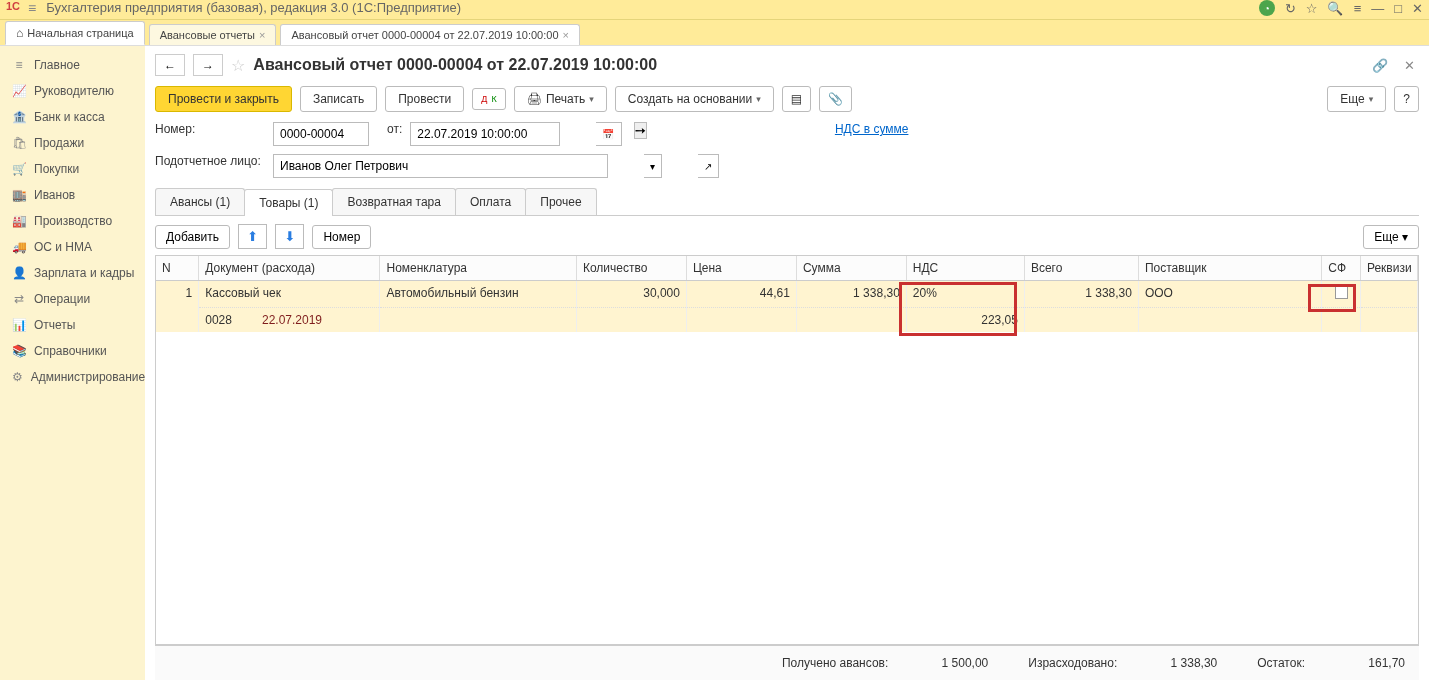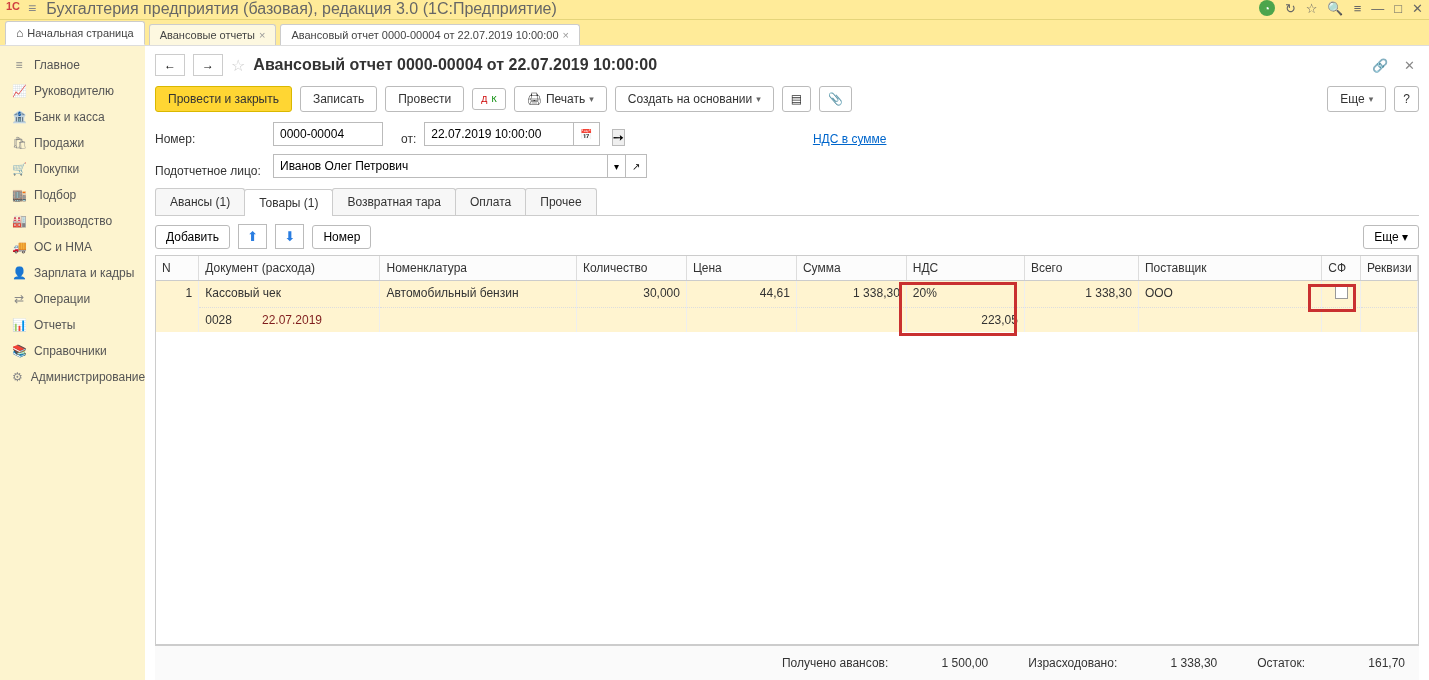--- a/index.html
+++ b/index.html
@@ -1,21 +1,21 @@
 <!DOCTYPE html>
 <html><head>
 <meta charset="utf-8">
 <style>
 * { box-sizing: border-box; margin: 0; padding: 0; font-family: Arial, sans-serif; }
 body { width: 1429px; height: 680px; background: #fff; font-size: 12px; color: #333; overflow: hidden; }
 
 .titlebar { height: 20px; background: #ffeb99; display: flex; align-items: flex-start; padding: 0 6px; border-bottom: 1px solid #e5d47a; }
 .titlebar .logo { color: #d04040; font-weight: bold; font-size: 11px; margin-right: 8px; }
 .titlebar .hamburger { color: #888; font-size: 14px; margin-right: 10px; cursor: pointer; }
-.titlebar .title-text { color: #666; font-size: 16px; flex: 1; }
+.titlebar .title-text { color: #666; font-size: 13px; flex: 1; }
 .titlebar .tb-right { display: flex; gap: 10px; align-items: center; }
 .titlebar .tb-icon { cursor: pointer; color: #666; font-size: 13px; }
 .titlebar .green-circle { width: 16px; height: 16px; border-radius: 50%; background: #4ca54c; display: flex; align-items: center; justify-content: center; color: #fff; font-size: 10px; }
 
 .tabs-bar { height: 26px; background: #ffeb99; display: flex; align-items: flex-end; border-bottom: 1px solid #ddd; padding-left: 5px; }
 .nav-tab { padding: 4px 10px; font-size: 11px; color: #444; display: flex; align-items: center; gap: 4px; border: 1px solid transparent; cursor: pointer;}
 .nav-tab.home-tab { background: #fff; border: 1px solid #ccc; border-bottom: 1px solid #fff; border-radius: 3px 3px 0 0; }
 .nav-tab.doc-tab { background: #fdf8e0; border: 1px solid #ccc; border-bottom: none; border-radius: 3px 3px 0 0; margin-left: 4px;}
 .nav-tab.active { background: #fff; }
 .nav-tab .close-x { color: #999; font-size: 11px; cursor:pointer; }
@@ -33,27 +33,27 @@
 .doc-title { font-size: 16px; font-weight: bold; color: #333; flex:1;}
 .hdr-right-ic { color: #888; font-size: 13px; cursor:pointer; padding: 0 4px;}
 
 .toolbar { display: flex; align-items: center; gap: 8px; padding: 6px 0; }
 .btn { border: 1px solid #bbb; padding: 5px 12px; background: #fff; border-radius: 3px; cursor: pointer; font-size: 12px; color: #333; display: flex; align-items: center; gap: 4px;}
 .btn.primary { background: #ffd633; border-color: #d9b800; font-weight: normal; }
 .btn.icon-only { padding: 5px 8px; }
 .btn.dropdown::after { content: " ▾"; font-size: 9px; color: #666;}
 .toolbar-spacer { flex: 1; }
 
-.form-row { display: flex; align-items: flex-end; gap: 8px; padding: 4px 0; }
+.form-row { display: flex; align-items: flex-start; gap: 8px; padding: 4px 0; }
 .form-label { font-size: 12px; color: #333; }
 .input { border: 1px solid #bbb; padding: 4px 6px; font-size: 12px; background: #fff; }
-.input.num { width: 110px; }
+.input.num { width: 96px; }
 .input.date { width: 150px; }
 .input.person { width: 335px; }
-.input-wrap { display: flex; }
+.input-wrap { display: flex; gap: 36px; }
 .input-wrap .mini-btn { border: 1px solid #bbb; border-left: none; padding: 4px 6px; background: #fff; cursor: pointer; font-size: 10px;}
 .link-blue { color: #0066cc; text-decoration: underline; cursor: pointer; margin-left: 180px; font-size: 12px;}
 
 .inner-tabs { display: flex; border-bottom: 1px solid #ccc; margin-top: 6px; }
 .inner-tab { padding: 6px 14px; border: 1px solid #ccc; border-bottom: none; background: #f7f7f7; font-size: 12px; cursor: pointer; margin-right: -1px; border-radius: 3px 3px 0 0;}
 .inner-tab.active { background: #fff; position: relative; top: 1px;}
 
 .table-toolbar { display: flex; align-items: center; gap: 8px; padding: 8px 0 6px;}
 .table-toolbar .btn-sm { border: 1px solid #bbb; padding: 4px 10px; background: #fff; border-radius: 3px; cursor: pointer; font-size: 12px;}
 .arrow-btn { border: 1px solid #bbb; padding: 4px 8px; background: #fff; cursor: pointer;}
@@ -138,21 +138,21 @@
       <div class="side-item">
         <span class="side-icon">🛍</span>
         <span>Продажи</span>
       </div>
       <div class="side-item">
         <span class="side-icon">🛒</span>
         <span>Покупки</span>
       </div>
       <div class="side-item">
         <span class="side-icon">🏬</span>
-        <span>Подбор</span>
+        <span>Иванов</span>
       </div>
       <div class="side-item">
         <span class="side-icon">🏭</span>
         <span>Производство</span>
       </div>
       <div class="side-item">
         <span class="side-icon">🚚</span>
         <span>ОС и НМА</span>
       </div>
       <div class="side-item">

